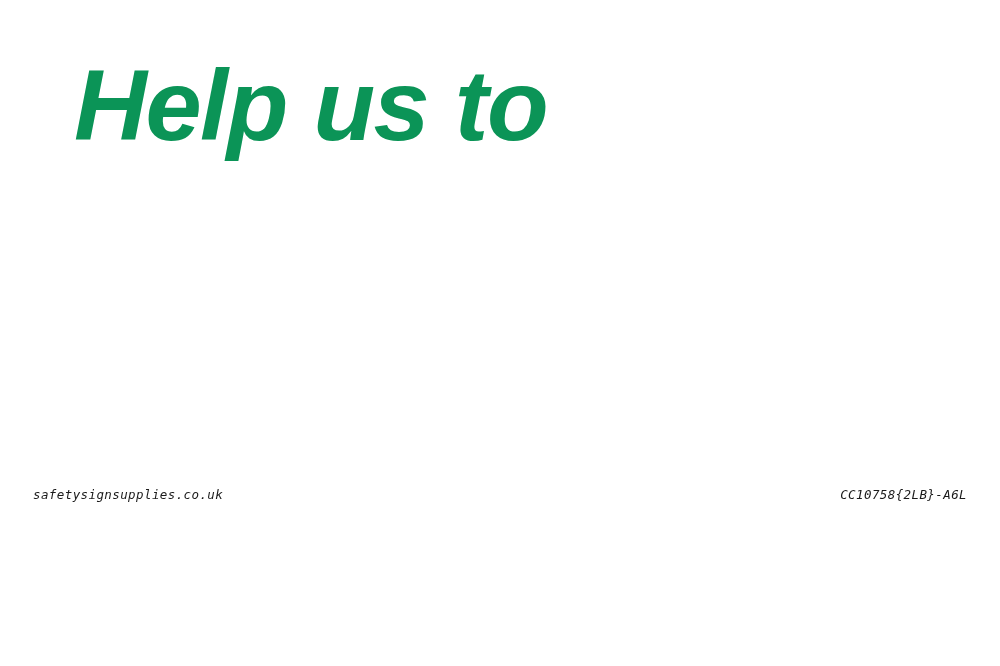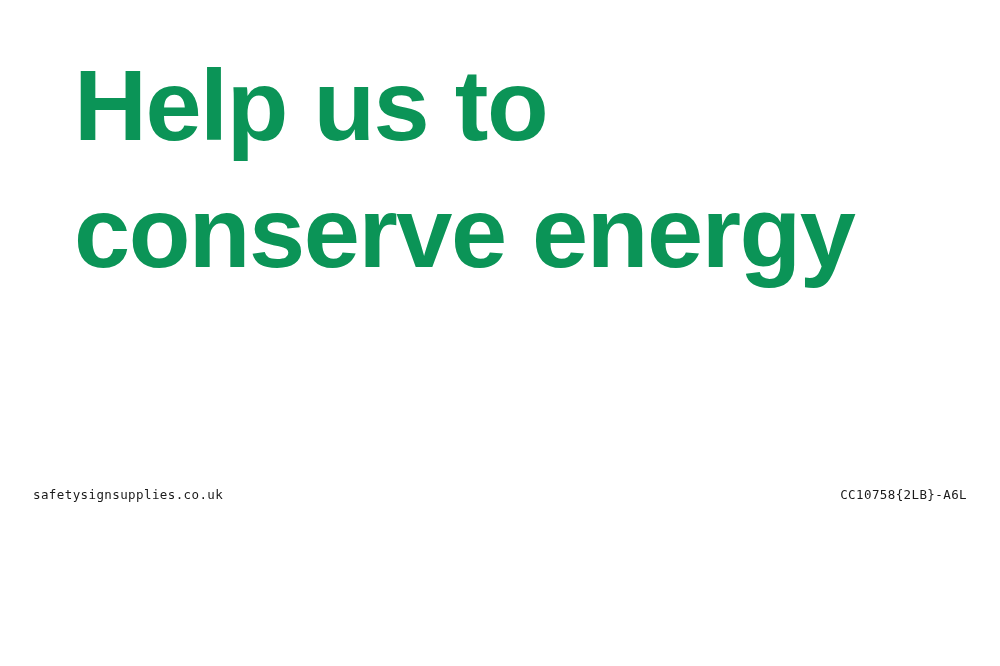--- a/index.html
+++ b/index.html
@@ -8,20 +8,21 @@
     background: #ffffff;
   }
 
   #sign {
     position: relative;
     width: 1000px;
     height: 516px;
     background: #ffffff;
     overflow: hidden;
     font-family: "Liberation Sans", sans-serif;
+    font-style: italic;
     -webkit-font-smoothing: antialiased;
   }
 
   
   .headline {
     position: absolute;
     left: 74px;
     top: 42px;
     width: 880px;
   }
@@ -81,21 +82,20 @@
   .footer-website { left: 33px; margin-top: 30px; }
   .footer-code    { right: 33px; text-align: right; }
 </style>
 </head>
 <body>
 
 <div id="sign">
 
   <div class="headline">
     <span class="headline-line">Help us to</span>
-    <span class="headline-line">conserve energy</span>
   </div>
 
 
   <div class="footer">
     <span class="footer-text footer-website">safetysignsupplies.co.uk</span>
     <span class="footer-text footer-code">CC10758{2LB}-A6L</span>
   </div>
 
 </div>
 

